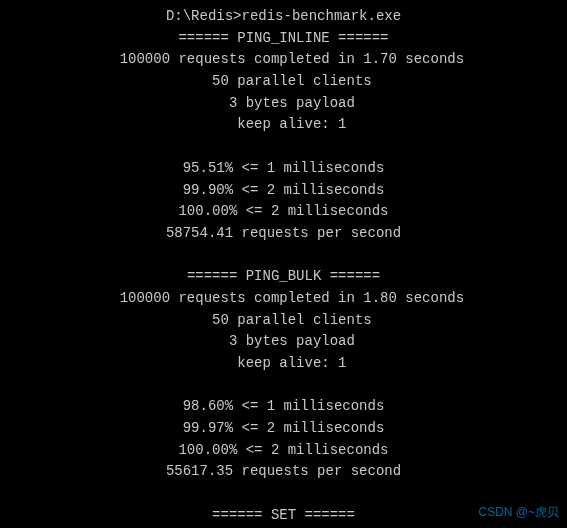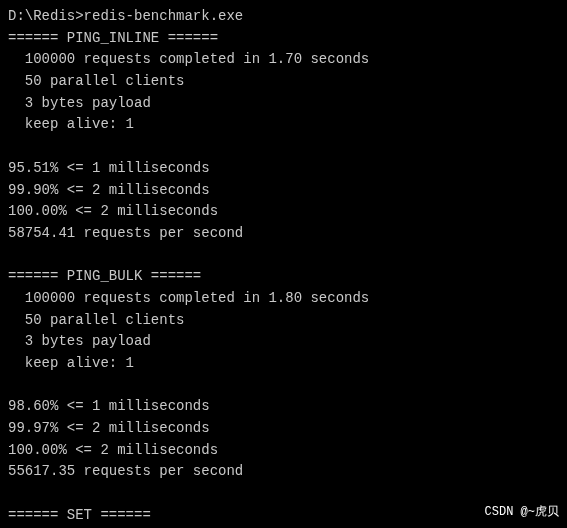--- a/index.html
+++ b/index.html
@@ -18,33 +18,34 @@
       height: 528px;
       overflow: hidden;
       padding: 6px 8px;
       position: relative;
     }
 
     .terminal {
       width: 100%;
       height: 100%;
       white-space: pre;
+      text-align: center;
     }
 
     .line {
       display: block;
     }
 
     .watermark {
       position: absolute;
       bottom: 6px;
       right: 8px;
-      color: #ffffff;
+      color: #0369a1;
       font-size: 12px;
-      font-family: Liberation Mono, monospace;
+      font-family: Liberation Sans, sans-serif;
     }
   </style>
 </head>
 <body>
 
 <div class="terminal" id="terminal-container"><span class="line">D:\Redis&gt;redis-benchmark.exe</span><span class="line">====== PING_INLINE ======</span><span class="line">  100000 requests completed in 1.70 seconds</span><span class="line">  50 parallel clients</span><span class="line">  3 bytes payload</span><span class="line">  keep alive: 1</span><span class="line">&nbsp;</span><span class="line">95.51% &lt;= 1 milliseconds</span><span class="line">99.90% &lt;= 2 milliseconds</span><span class="line">100.00% &lt;= 2 milliseconds</span><span class="line">58754.41 requests per second</span><span class="line">&nbsp;</span><span class="line">====== PING_BULK ======</span><span class="line">  100000 requests completed in 1.80 seconds</span><span class="line">  50 parallel clients</span><span class="line">  3 bytes payload</span><span class="line">  keep alive: 1</span><span class="line">&nbsp;</span><span class="line">98.60% &lt;= 1 milliseconds</span><span class="line">99.97% &lt;= 2 milliseconds</span><span class="line">100.00% &lt;= 2 milliseconds</span><span class="line">55617.35 requests per second</span><span class="line">&nbsp;</span><span class="line">====== SET ======</span><span class="line">  100000 requests completed in 2.26 seconds</span></div>
 
 <div class="watermark">CSDN @~虎贝</div>
 
 </body></html>

